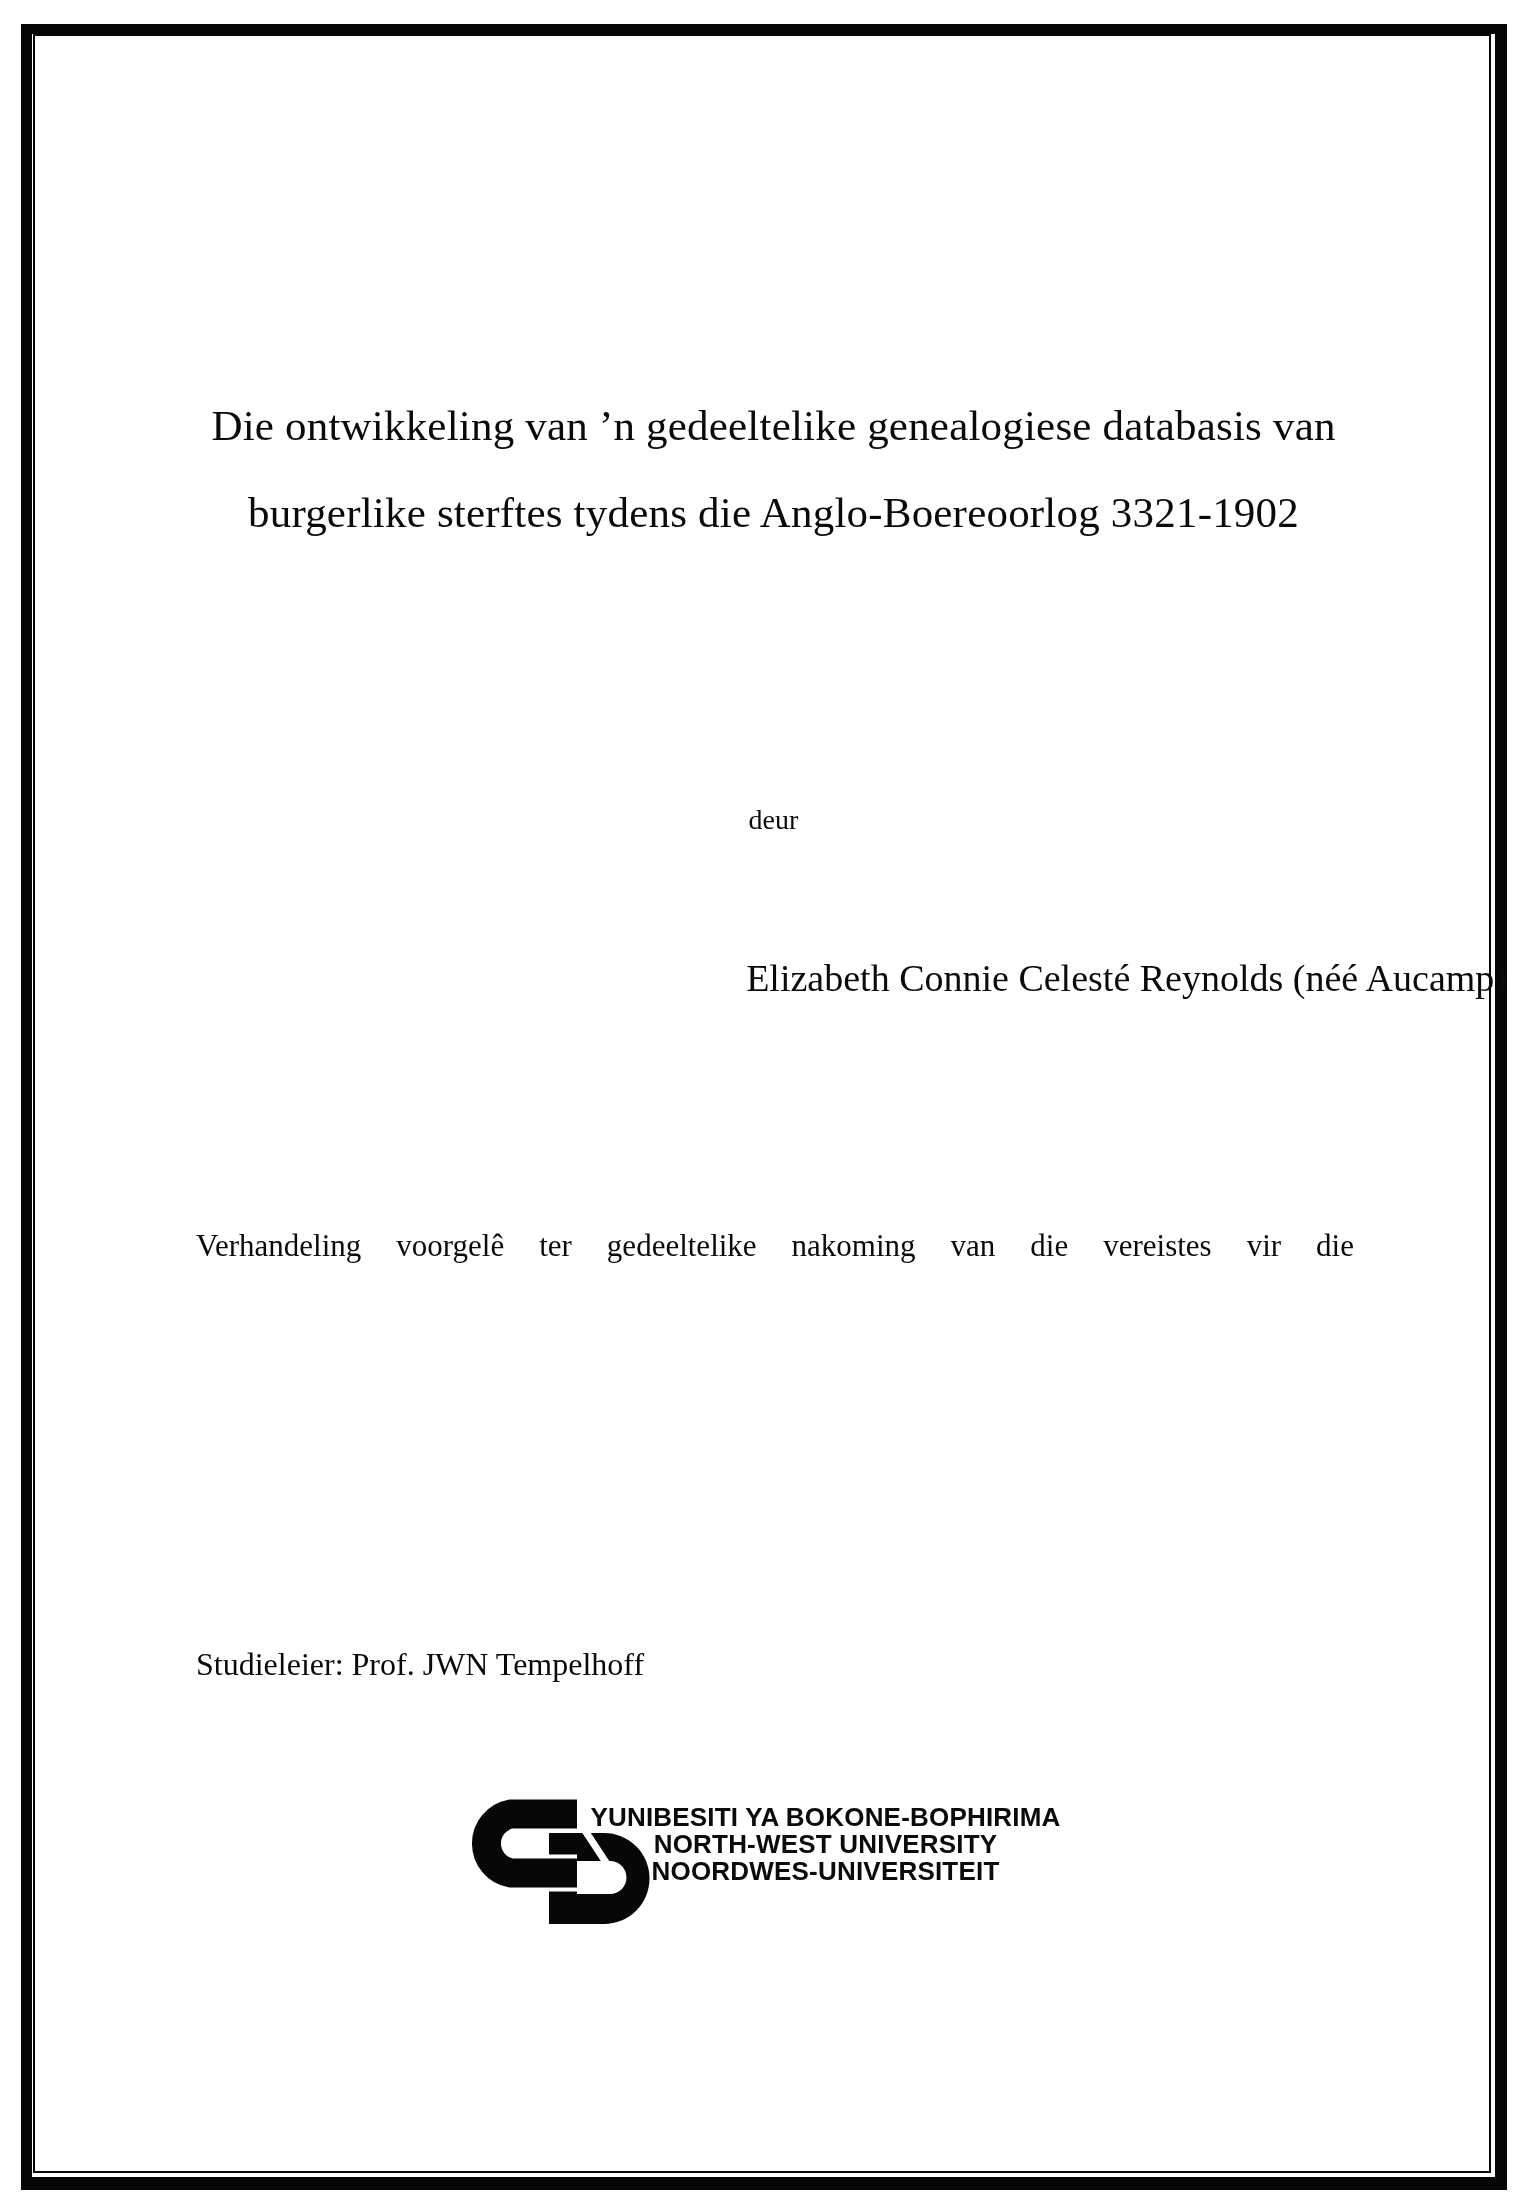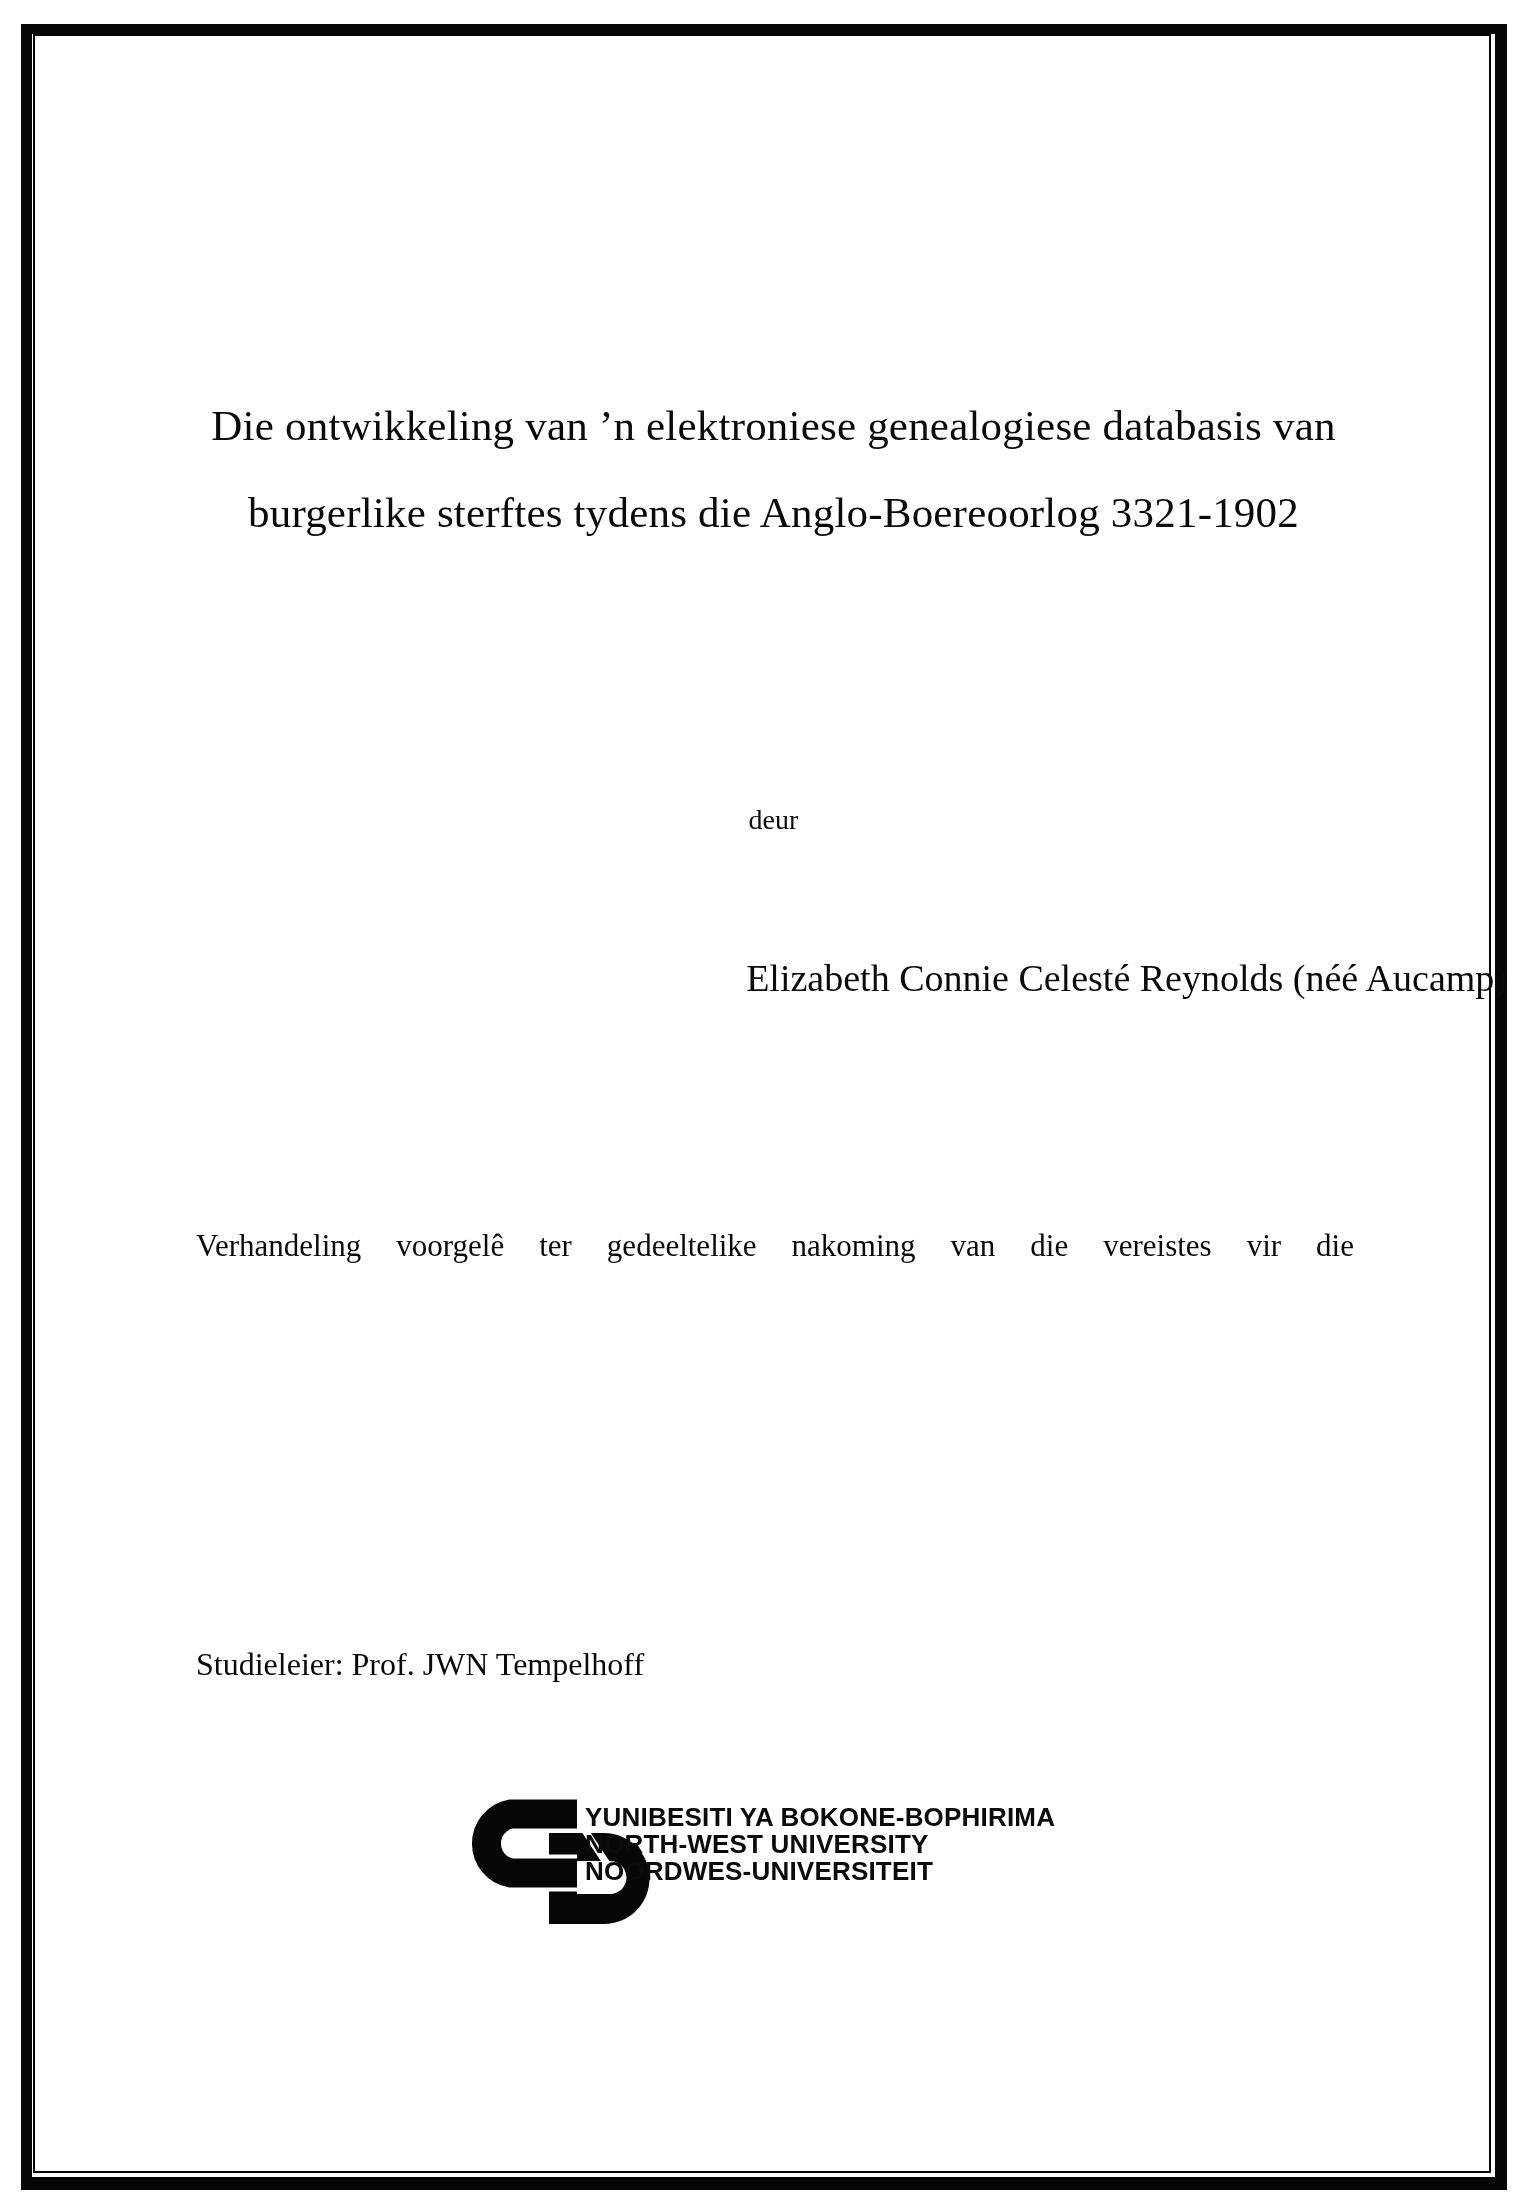--- a/index.html
+++ b/index.html
@@ -54,39 +54,39 @@
   .it{font-style:italic;}
   .supervisor-block{
     left:196px;top:1638px;
     font-size:32px;line-height:53px;
   }
   .logo-mark{
     left:458px;top:1797px;width:205px;height:145px;
   }
   .logo-text{
     left:585px;top:1804px;width:481px;
-    text-align:left;
+    text-align:center;
     font-family:"Liberation Sans","DejaVu Sans",sans-serif;
     font-weight:bold;
     font-size:26px;line-height:27px;
     letter-spacing:0.2px;
     color:#0b0b0b;
   }
 </style>
 </head>
 <body>
 
 <div class="page">
 
   <div class="frame-outer">
     <div class="frame-inner"></div>
   </div>
 
   <div class="abs title">
-    <div>Die ontwikkeling van ’n elektroniese genealogiese databasis van</div>
+    <div>Die ontwikkeling van ’n gedeeltelike genealogiese databasis van</div>
     <div>burgerlike sterftes tydens die Anglo-Boereoorlog 3321-1902</div>
   </div>
 
   <div class="abs byline">deur</div>
 
   <div class="abs author">Elizabeth Connie Celesté Reynolds (néé Aucamp)</div>
 
   <div class="abs statement">
     <div class="force-justify">Verhandeling voorgelê ter gedeeltelike nakoming van die vereistes vir die</div>
   </div>

